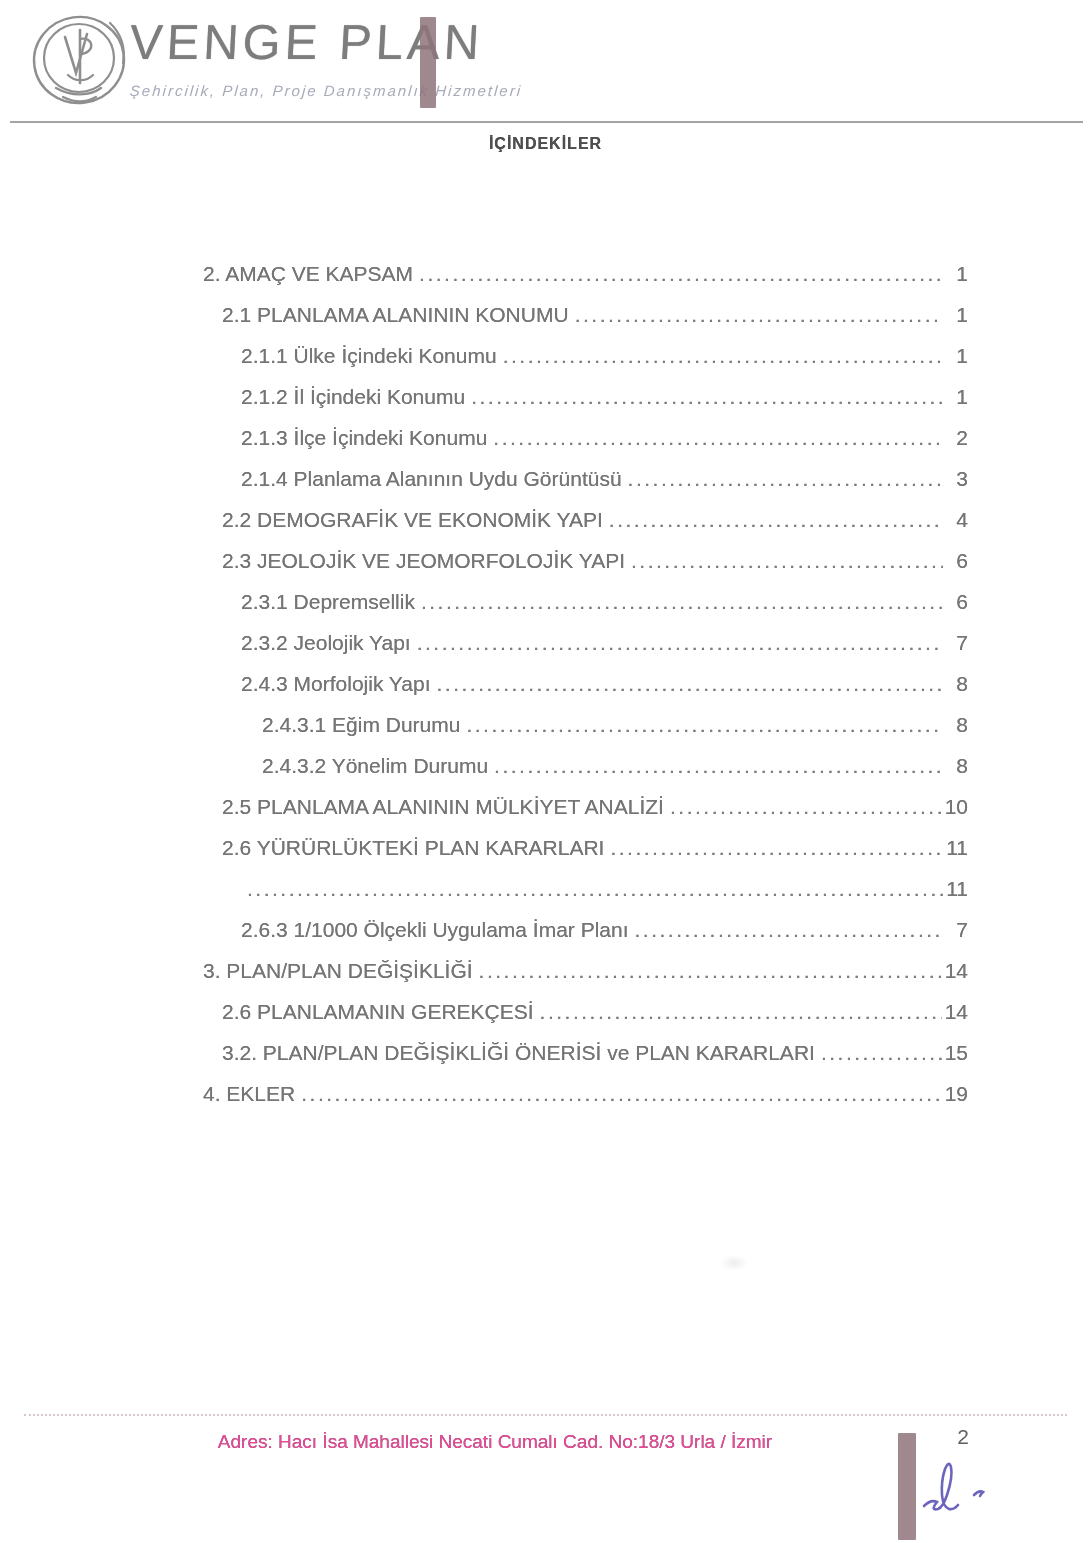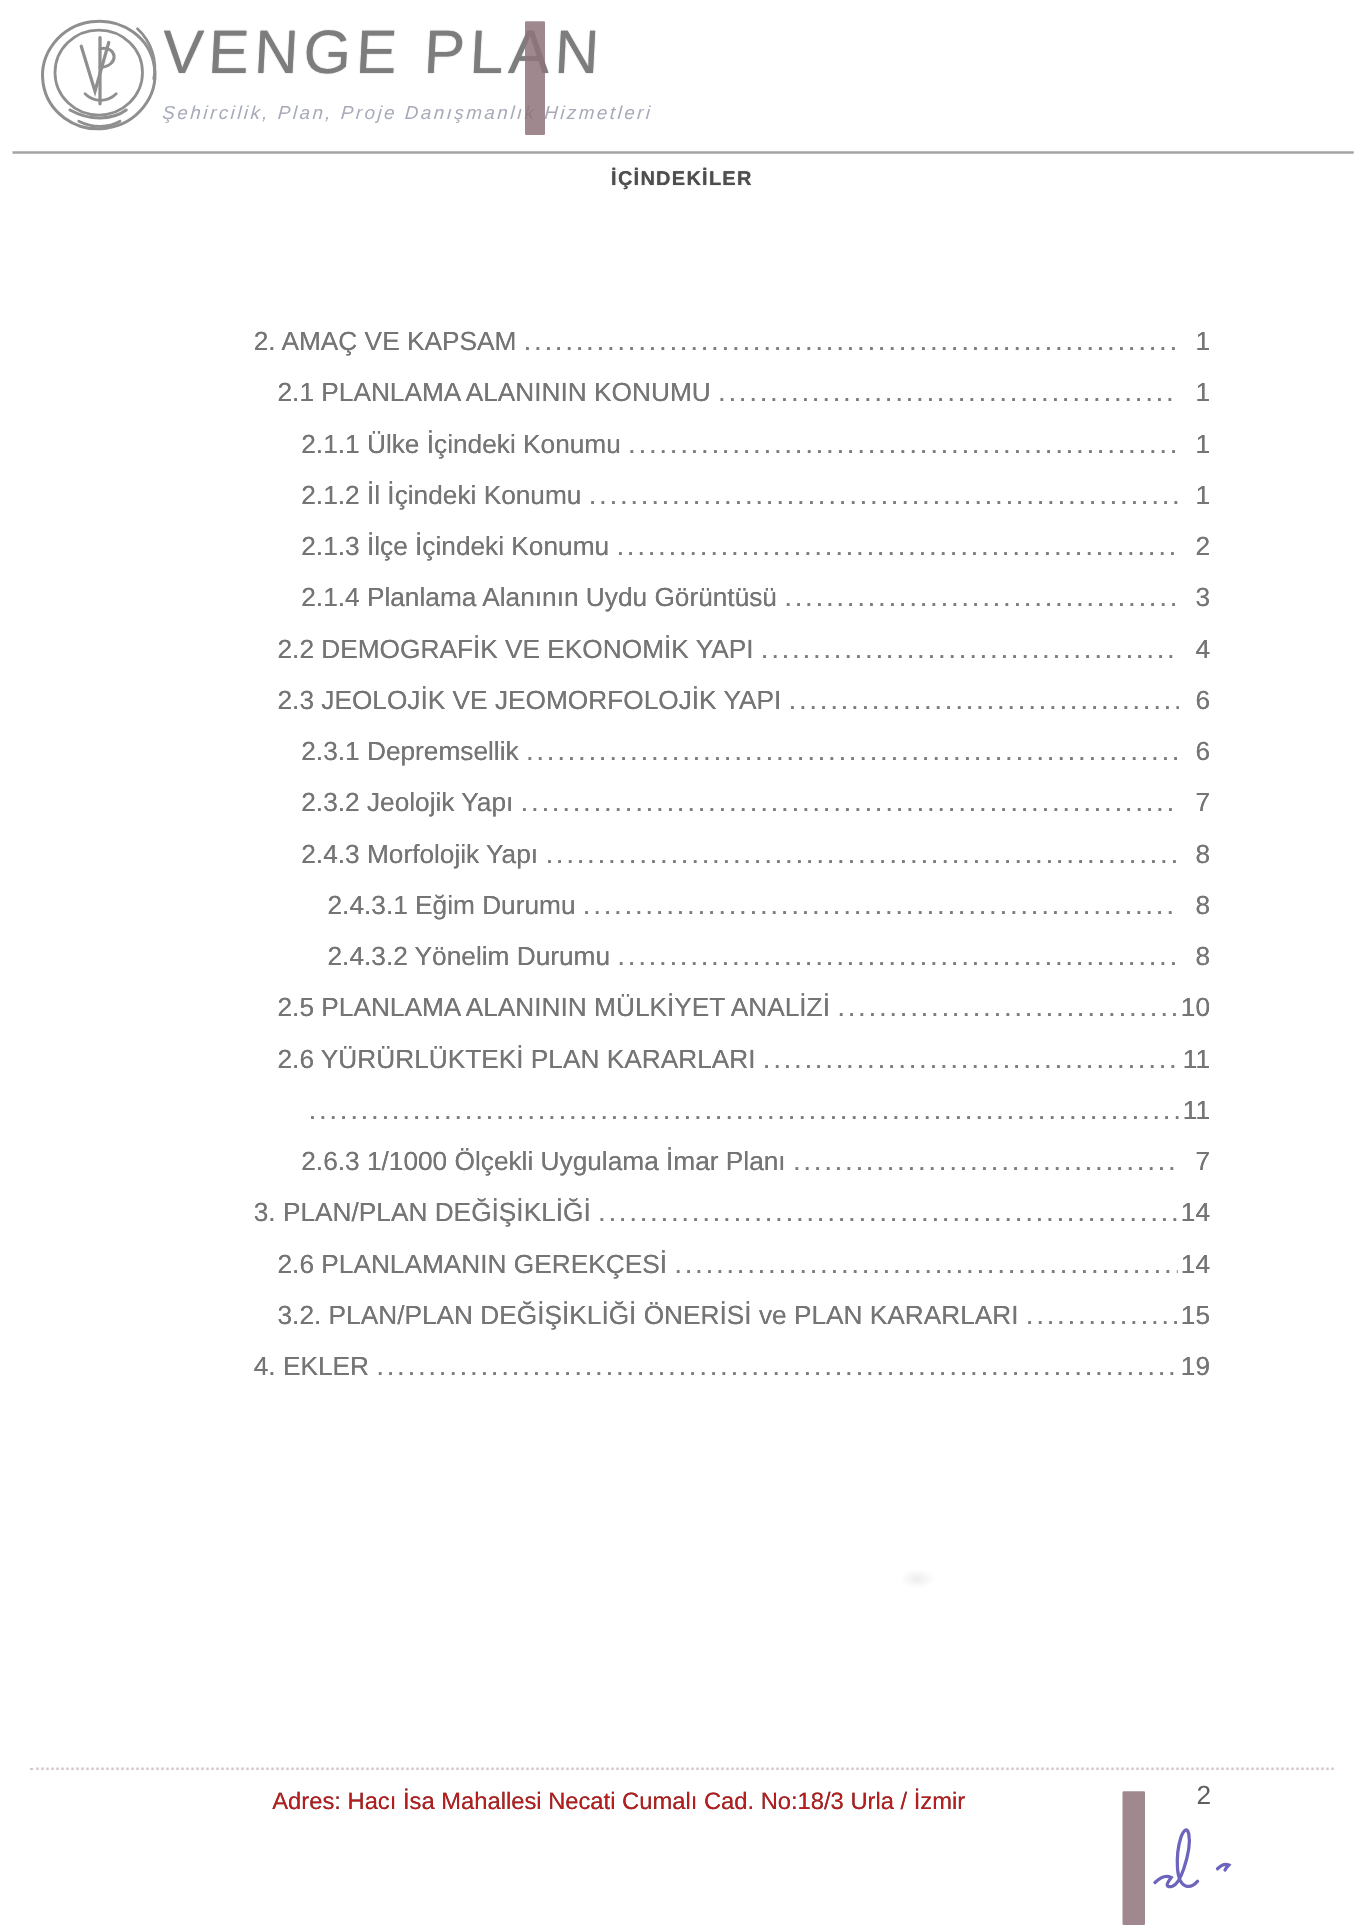--- a/index.html
+++ b/index.html
@@ -62,21 +62,21 @@
     background:radial-gradient(ellipse at center, #ededed 0%, rgba(255,255,255,0) 70%);
   }
 
   
   #footer-rule {
     position:absolute; left:24px; right:24px; top:1414px; height:0;
     border-top:2px dotted #c6b0b6; opacity:.7;
   }
   #footer-text {
     position:absolute; left:55px; top:1428px; width:880px;
-    text-align:center; color:#b91c1c; font-size:19px; line-height:28px;
+    text-align:center; color:#ec4899; font-size:19px; line-height:28px;
     text-shadow:0 0 .4px #565656;
   }
   #footer-accent-bar {
     position:absolute; left:898px; top:1433px; width:18px; height:107px;
     background:#8e747b; opacity:.85; border-radius:1px;
   }
   #page-number {
     position:absolute; left:948px; top:1425px; width:30px; text-align:center;
     font-size:21px; color:#5f5f5f;
   }

